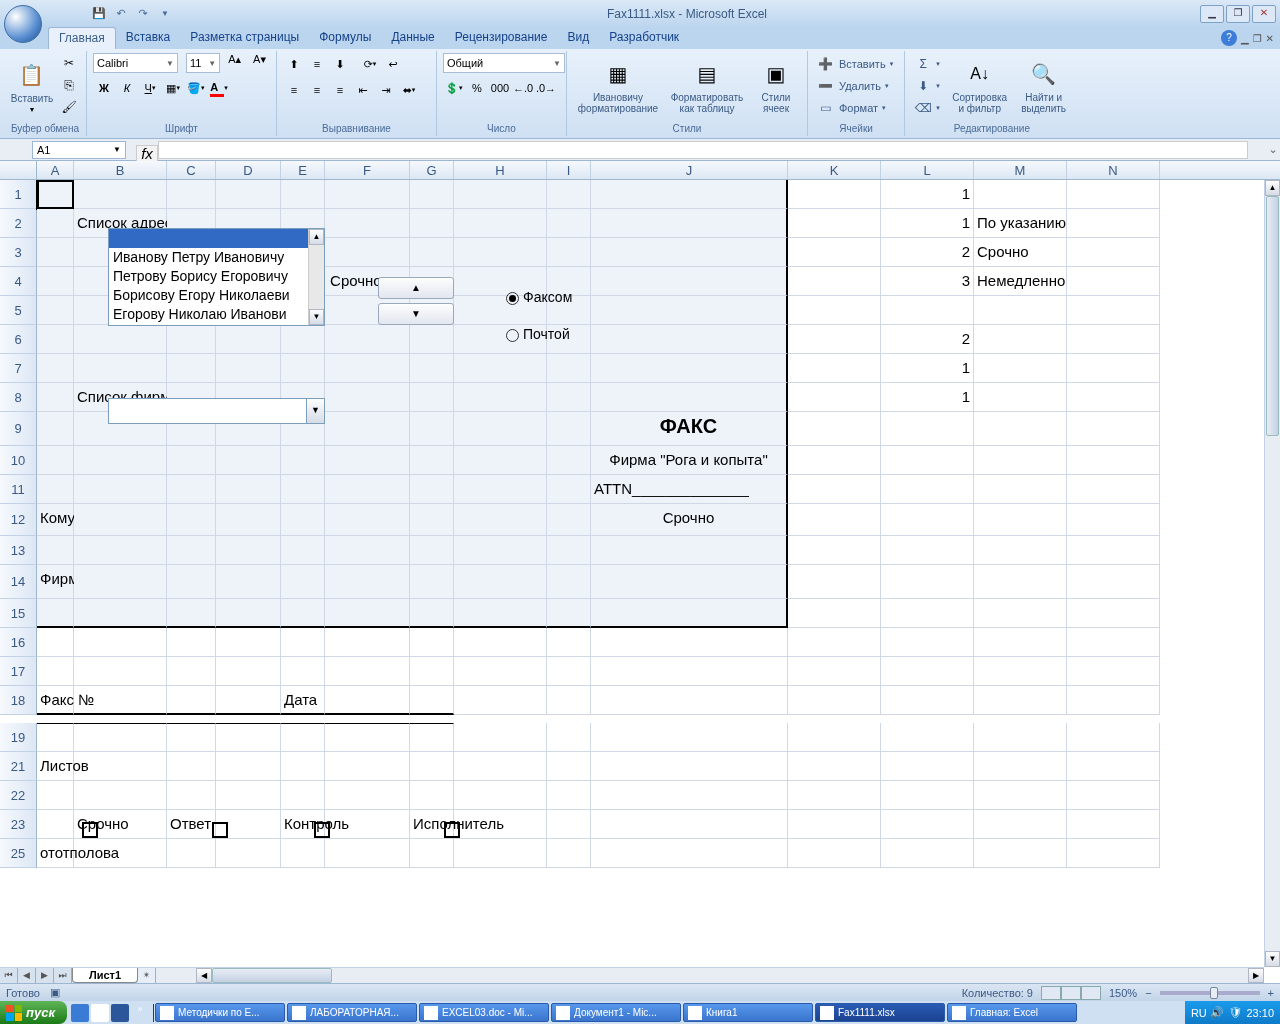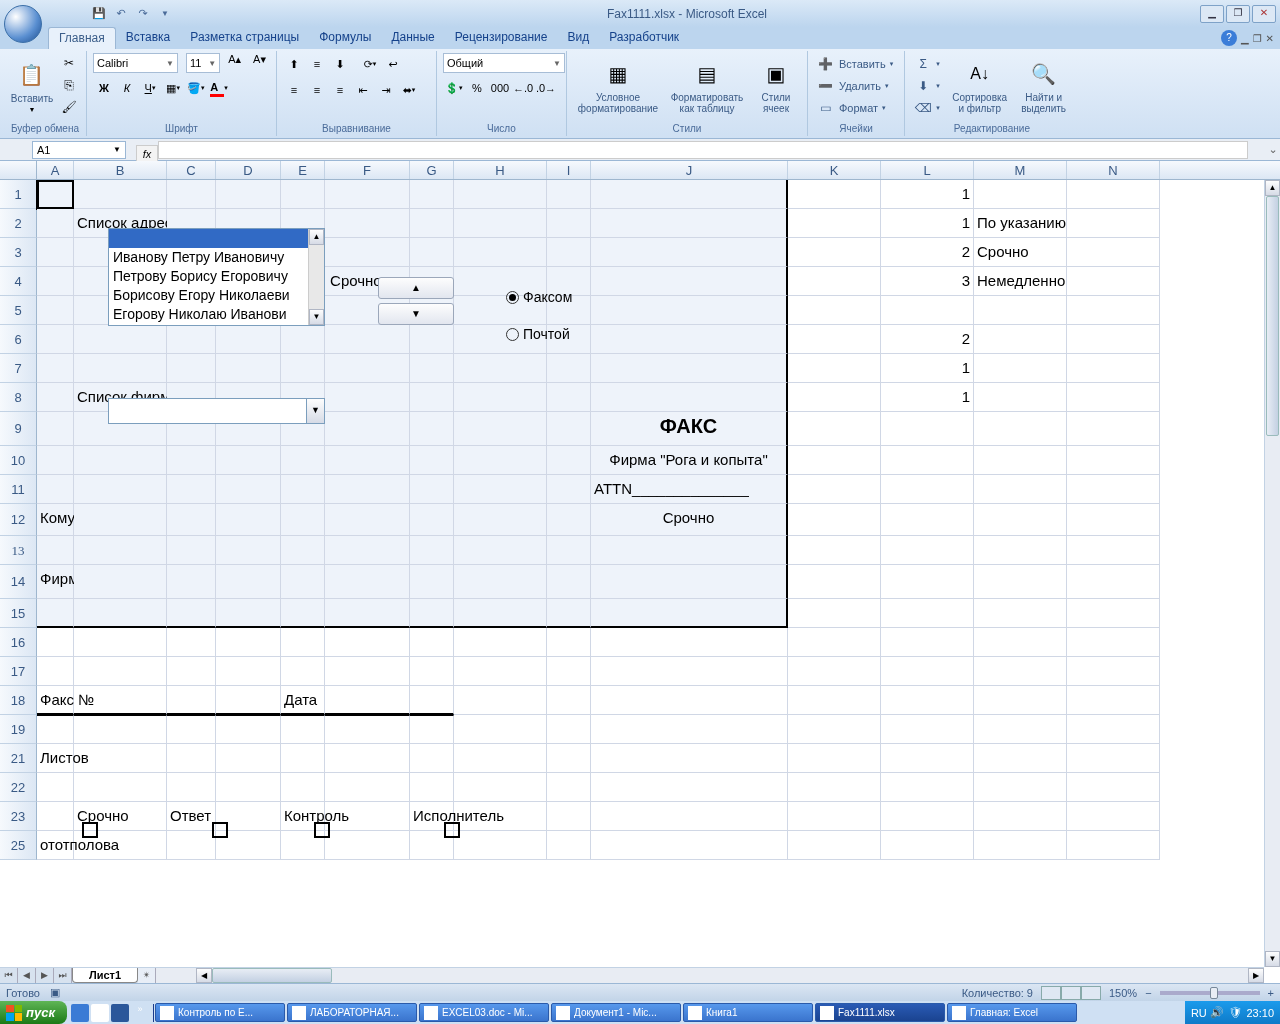--- a/index.html
+++ b/index.html
@@ -38,21 +38,21 @@
 .font-col { display: flex; flex-direction: column; gap: 4px; }
 .stacked { display: flex; flex-direction: column; gap: 0; }
 .stacked .rb2 { height: 22px; padding: 0 4px 0 2px; display: flex; align-items: center; gap: 4px; border: 1px solid transparent; border-radius: 2px; font-size: 11px; color: #3a5a85; }
 .cell-icon { width: 18px; height: 16px; display: inline-flex; align-items: center; justify-content: center; font-size: 12px; }
 
 
 .formula-bar { height: 22px; background: #e9eef5; border-bottom: 1px solid #9bb7d5; display: flex; align-items: center; }
 .namebox { width: 94px; height: 18px; border: 1px solid #9bb7d5; background: white; margin: 0 2px 0 32px; display: flex; align-items: center; padding: 0 4px; font-size: 11px; }
 .namebox .arrow { margin-left: auto; font-size: 8px; }
 .fx-area { display: flex; align-items: center; margin-left: 8px; }
-.fx-btn { width: 22px; height: 18px; border: 1px solid #ccc; background: #f3f3f3; text-align: center; font-style: italic; font-size: 11px; line-height: 16px; margin-top: 8px; }
+.fx-btn { width: 22px; height: 18px; border: 1px solid #ccc; background: #f3f3f3; text-align: center; font-style: italic; font-size: 15px; line-height: 16px; margin-top: 8px; }
 .formula-input { flex: 1; height: 18px; border: 1px solid #ccc; background: white; margin: 0 18px 0 0; }
 .fb-expand { width: 14px; text-align: center; color: #666; }
 
 
 .grid-container { position: absolute; top: 161px; left: 0; right: 0; bottom: 41px; background: white; overflow: hidden; }
 .col-headers { height: 19px; display: flex; background: linear-gradient(#f6f9fd,#dce7f4); border-bottom: 1px solid #9eb6ce; }
 .corner { width: 37px; border-right: 1px solid #9eb6ce; background: linear-gradient(#f6f9fd,#dce7f4); }
 .col-h { border-right: 1px solid #c2d2e4; text-align: center; font-size: 13px; color: #3a5a85; line-height: 19px; }
 .rows-area { position: absolute; top: 19px; left: 0; right: 16px; bottom: 16px; overflow: hidden; }
 .row { display: flex; height: 29px; }
@@ -69,21 +69,21 @@
 .listbox .lb-item:first-child { background: #316ac5; color: white; }
 .listbox .lb-scroll { position: absolute; right: 0; top: 0; width: 16px; background: #e8e8e8; border-left: 1px solid #ccc; bottom: 0; }
 .listbox .lb-scroll .sb-btn { height: 16px; background: linear-gradient(#fdfdfd,#d6dbe6); border: 1px solid #b0b6c4; text-align: center; font-size: 8px; line-height: 14px; }
 .listbox .lb-scroll .sb-btn.down { position: absolute; bottom: 0; left: 0; right: 0; }
 .combo-ctrl { position: absolute; background: white; border: 1px solid #7b9ebd; display: flex; }
 .combo-ctrl .cc-btn { width: 18px; border-left: 1px solid #7b9ebd; background: linear-gradient(#fdfdfd,#d6dbe6); text-align: center; font-size: 9px; line-height: 22px; }
 .spinner { position: absolute; }
 .spinner .sp-btn { width: 76px; height: 22px; background: linear-gradient(#fdfdfd,#e2e6ef); border: 1px solid #9ba7ba; border-radius: 3px; text-align: center; line-height: 20px; font-size: 10px; margin-bottom: 4px; }
 .groupbox { position: absolute; border: 1px solid #919b9c; }
 .groupbox .gb-title { position: absolute; top: -9px; left: 8px; background: #eef3fa; padding: 0 4px; font-size: 14px; }
-.radio-item { position: absolute; display: flex; align-items: center; gap: 4px; font-size: 14px; }
+.radio-item { position: absolute; display: flex; align-items: flex-end; gap: 4px; font-size: 14px; }
 .radio-circle { width: 13px; height: 13px; border: 1px solid #333; border-radius: 50%; display: flex; align-items: center; justify-content: center; }
 .radio-dot { width: 7px; height: 7px; background: #000; border-radius: 50%; }
 .checkbox-sq { position: absolute; width: 16px; height: 16px; border: 2px solid #000; }
 
 
 .vscroll { position: absolute; right: 0; top: 19px; bottom: 16px; width: 16px; background: #e8ecf3; border-left: 1px solid #c2d2e4; }
 .hscroll { position: absolute; left: 0; right: 16px; bottom: 0; height: 16px; background: #e8ecf3; border-top: 1px solid #c2d2e4; display: flex; }
 .sheet-tabs { display: flex; background: #d7e2ef; }
 .nav-btn { width: 18px; border-right: 1px solid #aab; text-align: center; line-height: 15px; font-size: 9px; color: #555; }
 .sheet-tab { padding: 0 16px; background: white; border: 1px solid #888; border-top: none; border-radius: 0 0 4px 4px; font-size: 11px; line-height: 14px; font-weight: bold; }
@@ -250,21 +250,21 @@
         </div>
       </div>
     </div>
     <div class="group-label">Число</div>
   </div>
 
   <div class="ribbon-group">
     <div class="group-body">
       <div class="big-btn" style="width:90px;">
           <div class="big-icon">▦</div>
-          <div class="btn-label">Условное форматирование</div>
+          <div class="btn-label">Ивановичу форматирование</div>
         </div>
       <div class="big-btn" style="width:80px;">
           <div class="big-icon">▤</div>
           <div class="btn-label">Форматировать как таблицу</div>
         </div>
       <div class="big-btn" style="width:50px;">
           <div class="big-icon">▣</div>
           <div class="btn-label">Стили ячеек</div>
         </div>
     </div>
@@ -551,21 +551,21 @@
         <div class="cell print-area" style="width: 85px;"></div>
         <div class="cell print-area" style="width: 44px;"></div>
         <div class="cell print-area" style="width: 93px;"></div>
         <div class="cell print-area" style="width: 44px;"></div>
         <div class="cell print-area border-black-r text-center" style="width: 197px;">Срочно</div>
         <div class="cell" style="width: 93px;"></div>
         <div class="cell" style="width: 93px;"></div>
         <div class="cell" style="width: 93px;"></div>
         <div class="cell" style="width: 93px;"></div>
       </div>
-      <div class="row" style="height: 29px; font-family: Liberation Serif, serif;">
+      <div class="row" style="height: 29px;">
         <div class="row-h" style="line-height: 29px;">13</div>
         <div class="cell print-area" style="width: 37px;"></div>
         <div class="cell print-area" style="width: 93px;"></div>
         <div class="cell print-area" style="width: 49px;"></div>
         <div class="cell print-area" style="width: 65px;"></div>
         <div class="cell print-area" style="width: 44px;"></div>
         <div class="cell print-area" style="width: 85px;"></div>
         <div class="cell print-area" style="width: 44px;"></div>
         <div class="cell print-area" style="width: 93px;"></div>
         <div class="cell print-area" style="width: 44px;"></div>
@@ -653,21 +653,21 @@
         <div class="cell" style="width: 85px; border-bottom: 2px solid rgb(0, 0, 0);"></div>
         <div class="cell" style="width: 44px; border-bottom: 2px solid rgb(0, 0, 0);"></div>
         <div class="cell" style="width: 93px;"></div>
         <div class="cell" style="width: 44px;"></div>
         <div class="cell" style="width: 197px;"></div>
         <div class="cell" style="width: 93px;"></div>
         <div class="cell" style="width: 93px;"></div>
         <div class="cell" style="width: 93px;"></div>
         <div class="cell" style="width: 93px;"></div>
       </div>
-      <div class="row" style="height: 29px;">
+      <div class="row" style="height: 29px; margin-top: 8px;">
         <div class="row-h" style="line-height: 29px;">19</div>
         <div class="cell" style="width: 37px; border-top: 1px solid rgb(0, 0, 0);"></div>
         <div class="cell" style="width: 93px; border-top: 1px solid rgb(0, 0, 0);"></div>
         <div class="cell" style="width: 49px; border-top: 1px solid rgb(0, 0, 0);"></div>
         <div class="cell" style="width: 65px; border-top: 1px solid rgb(0, 0, 0);"></div>
         <div class="cell" style="width: 44px; border-top: 1px solid rgb(0, 0, 0);"></div>
         <div class="cell" style="width: 85px; border-top: 1px solid rgb(0, 0, 0);"></div>
         <div class="cell" style="width: 44px; border-top: 1px solid rgb(0, 0, 0);"></div>
         <div class="cell" style="width: 93px;"></div>
         <div class="cell" style="width: 44px;"></div>
@@ -842,21 +842,21 @@
   </div>
   <div class="ql">
     <div class="ql-item" style="background:#3a7bd5;border-radius:2px;"></div>
     <div class="ql-item" style="background:#fff;border-radius:2px;"></div>
     <div class="ql-item" style="background:#2b579a;border-radius:2px;"></div>
     <div class="ql-item" style="color:#fff;font-size:9px;text-align:center;">»</div>
   </div>
   <div id="task-buttons" style="display:flex;flex:1;overflow:hidden;">
       <div class="task-btn">
         <span class="task-icon"></span>
-        <span>Контроль по E...</span>
+        <span>Методички по E...</span>
       </div>
       <div class="task-btn">
         <span class="task-icon"></span>
         <span>ЛАБОРАТОРНАЯ...</span>
       </div>
       <div class="task-btn">
         <span class="task-icon"></span>
         <span>EXCEL03.doc - Mi...</span>
       </div>
       <div class="task-btn">

